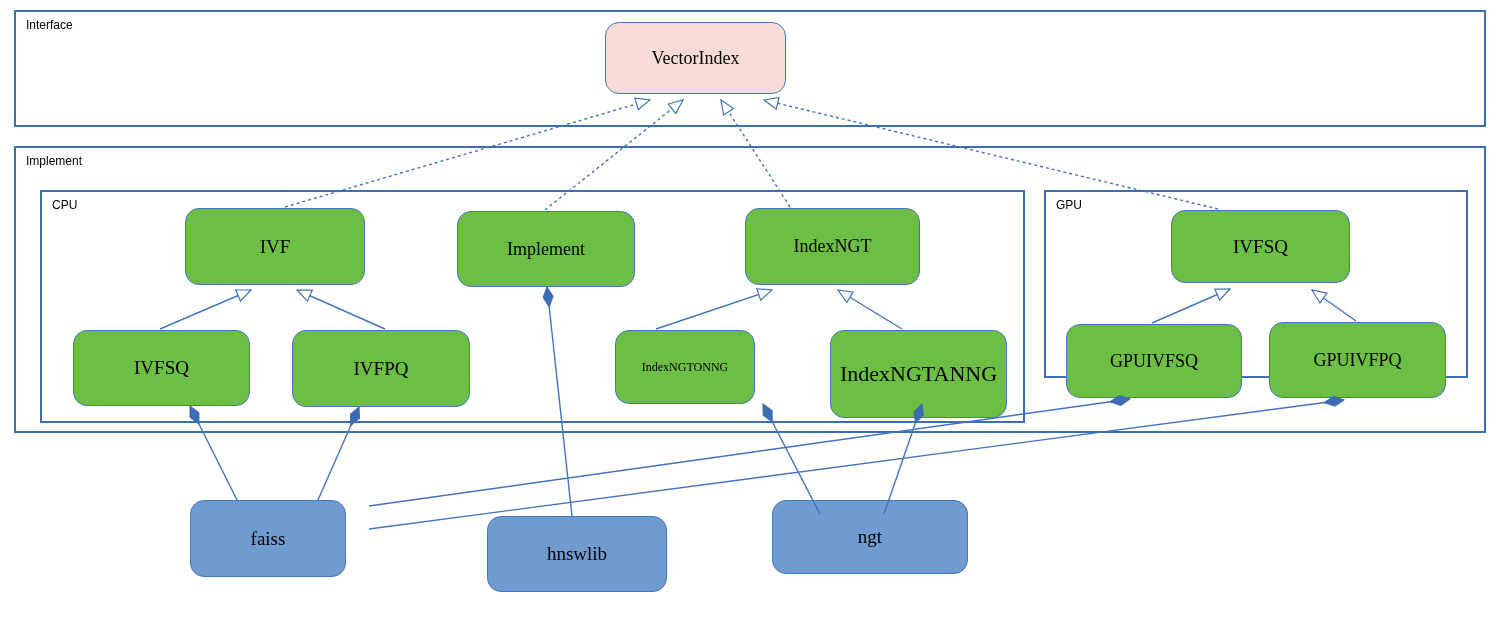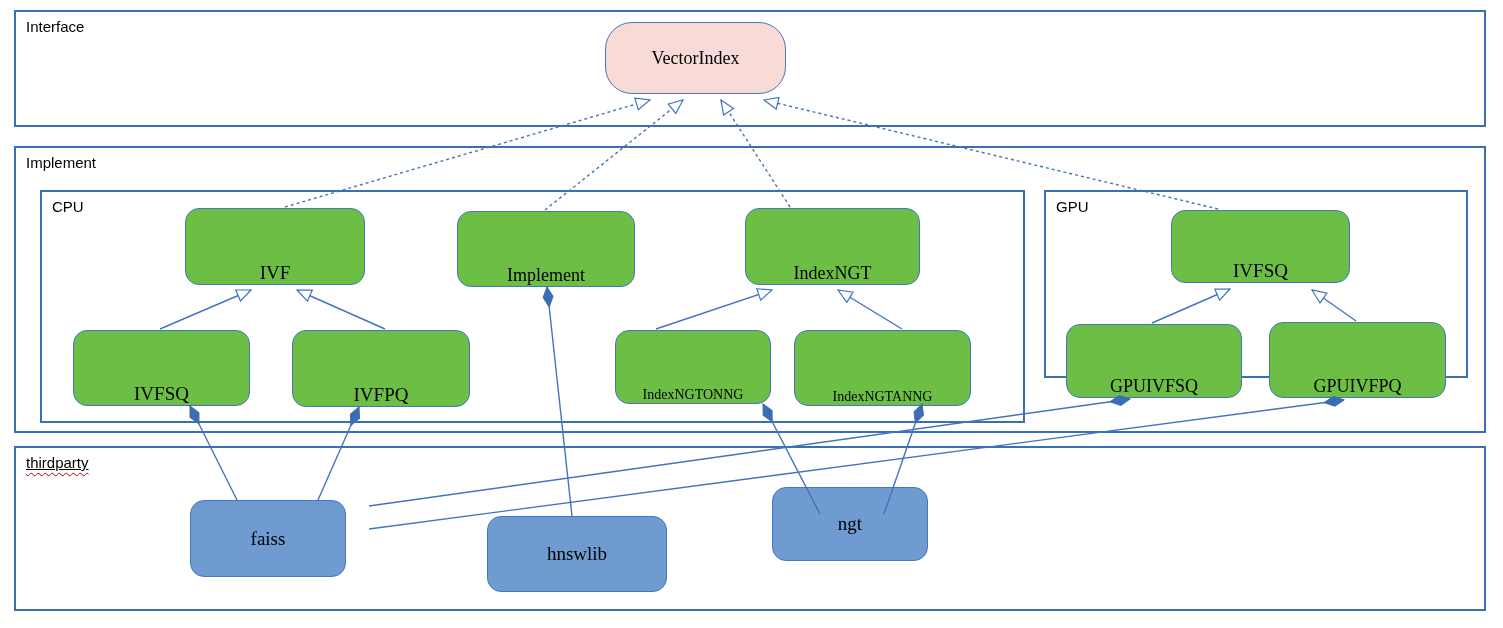--- a/index.html
+++ b/index.html
@@ -16,30 +16,30 @@
   html,body{margin:0;padding:0;background:#fff;}
   .canvas{
     position:relative;width:1503px;height:628px;background:#fff;overflow:hidden;
     font-family:"Liberation Sans",sans-serif;color:var(--text);
   }
   .container{
     position:absolute;border:2px solid var(--container_border);background:transparent;
     box-sizing:border-box;z-index:1;
   }
   .container-label{
-    position:absolute;top:6px;left:10px;font-size:15px;color:#000;
+    position:absolute;top:6px;left:10px;font-size:12px;color:#000;
     font-family:"Liberation Sans",sans-serif;white-space:nowrap;
   }
   .node{
     position:absolute;display:flex;align-items:center;justify-content:center;
     border:1.5px solid var(--node_border);border-radius:14px;box-sizing:border-box;
     z-index:5;font-family:"Liberation Serif",serif;font-size:19px;color:#000;
   }
-  .node.green{background:var(--node_green);align-items:flex-end;}
-  .node.pink{background:var(--node_pink);border-radius:27px;}
+  .node.green{background:var(--node_green);}
+  .node.pink{background:var(--node_pink);}
   .node.blue{background:var(--node_blue);}
   .edges{position:absolute;left:0;top:0;z-index:10;pointer-events:none;}
   .edge{stroke:var(--connector);stroke-width:1.4;fill:none;}
   .edge.dashed{stroke-dasharray:3 3;}
   .tri-head{fill:#ffffff;stroke:var(--connector);stroke-width:1.2;}
   .dia-head{fill:var(--diamond);stroke:var(--diamond);}
   .solid-underline{text-decoration:underline;text-decoration-color:#000;}
   .wavy{
     text-decoration:underline wavy var(--spellcheck_red);
     text-decoration-thickness:1px;text-underline-offset:4px;
@@ -59,25 +59,20 @@
   </div>
 
   <div class="container" style="left:40px;top:190px;width:985px;height:233px">
     <div class="container-label">CPU</div>
   </div>
 
   <div class="container" style="left:1044px;top:190px;width:424px;height:188px">
     <div class="container-label">GPU</div>
   </div>
 
-  <div class="container" style="left:14px;top:446px;width:1472px;height:165px">
-    <div class="container-label">
-      <span class="solid-underline"><span class="wavy">thirdparty</span></span>
-    </div>
-  </div>
 
   <div class="node pink" style="left:605px;top:22px;width:181px;height:72px;font-size:18px">
     <span>VectorIndex</span>
   </div>
 
   <div class="node green" style="left:185px;top:208px;width:180px;height:77px">
     <span>IVF</span>
   </div>
 
   <div class="node green" style="left:457px;top:211px;width:178px;height:76px;font-size:18px">
@@ -89,25 +84,25 @@
   </div>
 
   <div class="node green" style="left:292px;top:330px;width:178px;height:77px">
     <span>IVFPQ</span>
   </div>
 
   <div class="node green" style="left:73px;top:330px;width:177px;height:76px">
     <span>IVFSQ</span>
   </div>
 
-  <div class="node green" style="left:615px;top:330px;width:156px;height:74px;font-size:14px">
+  <div class="node green" style="left:615px;top:330px;width:140px;height:74px;font-size:12px">
     <span>IndexNGTONNG</span>
   </div>
 
-  <div class="node green" style="left:794px;top:330px;width:177px;height:76px;font-size:14px">
+  <div class="node green" style="left:830px;top:330px;width:177px;height:88px;font-size:22px">
     <span>IndexNGTANNG</span>
   </div>
 
   <div class="node green" style="left:1171px;top:210px;width:179px;height:73px">
     <span>IVFSQ</span>
   </div>
 
   <div class="node green" style="left:1269px;top:322px;width:177px;height:76px;font-size:18px">
     <span>GPUIVFPQ</span>
   </div>
@@ -117,21 +112,21 @@
   </div>
 
   <div class="node blue" style="left:190px;top:500px;width:156px;height:77px">
     <span>faiss</span>
   </div>
 
   <div class="node blue" style="left:487px;top:516px;width:180px;height:76px">
     <span>hnswlib</span>
   </div>
 
-  <div class="node blue" style="left:772px;top:487px;width:156px;height:74px">
+  <div class="node blue" style="left:772px;top:500px;width:196px;height:74px">
     <span>ngt</span>
   </div>
 
   <svg class="edges" width="1503" height="628" viewBox="0 0 1503 628">
     <defs>
       <marker id="tri" markerUnits="userSpaceOnUse" markerWidth="16" markerHeight="14" viewBox="0 0 16 14" refX="15" refY="7" orient="auto">
         <path class="tri-head" d="M1,1 L15,7 L1,13 Z"></path>
       </marker>
       <marker id="dia" markerUnits="userSpaceOnUse" markerWidth="24" markerHeight="12" viewBox="0 0 24 12" refX="22" refY="6" orient="auto">
         <path class="dia-head" d="M2,6 L12,1 L22,6 L12,11 Z"></path>

